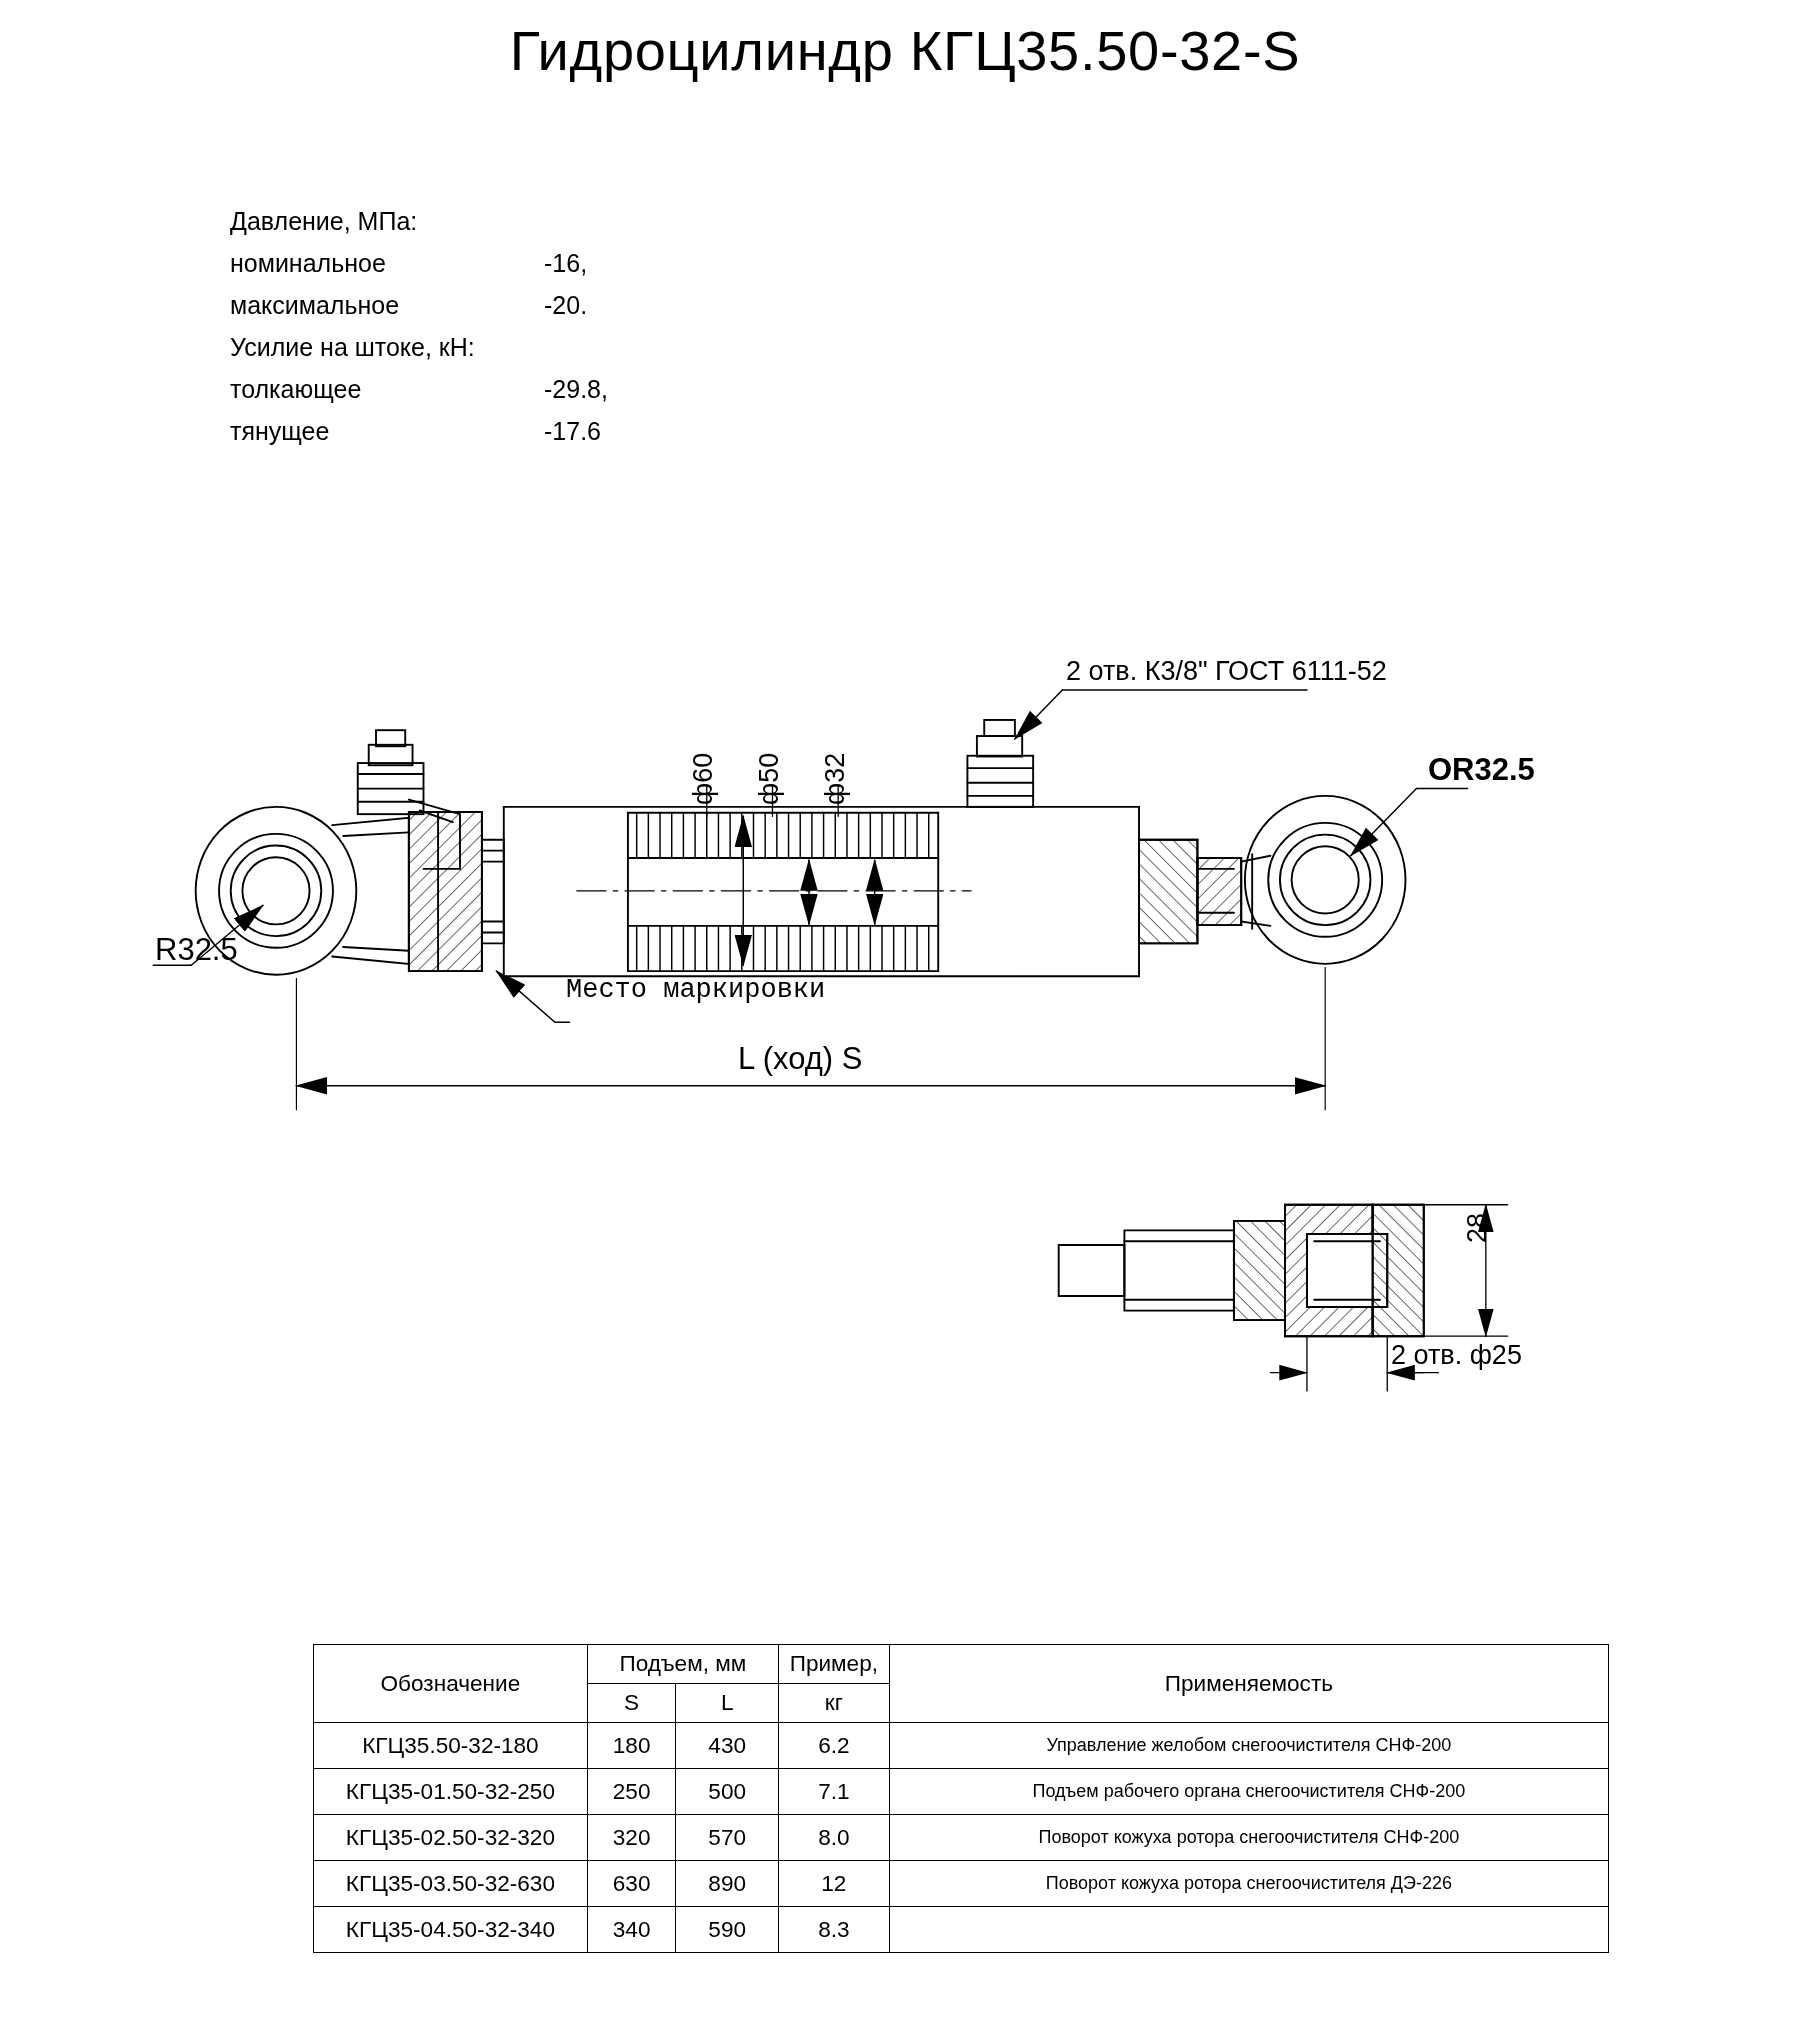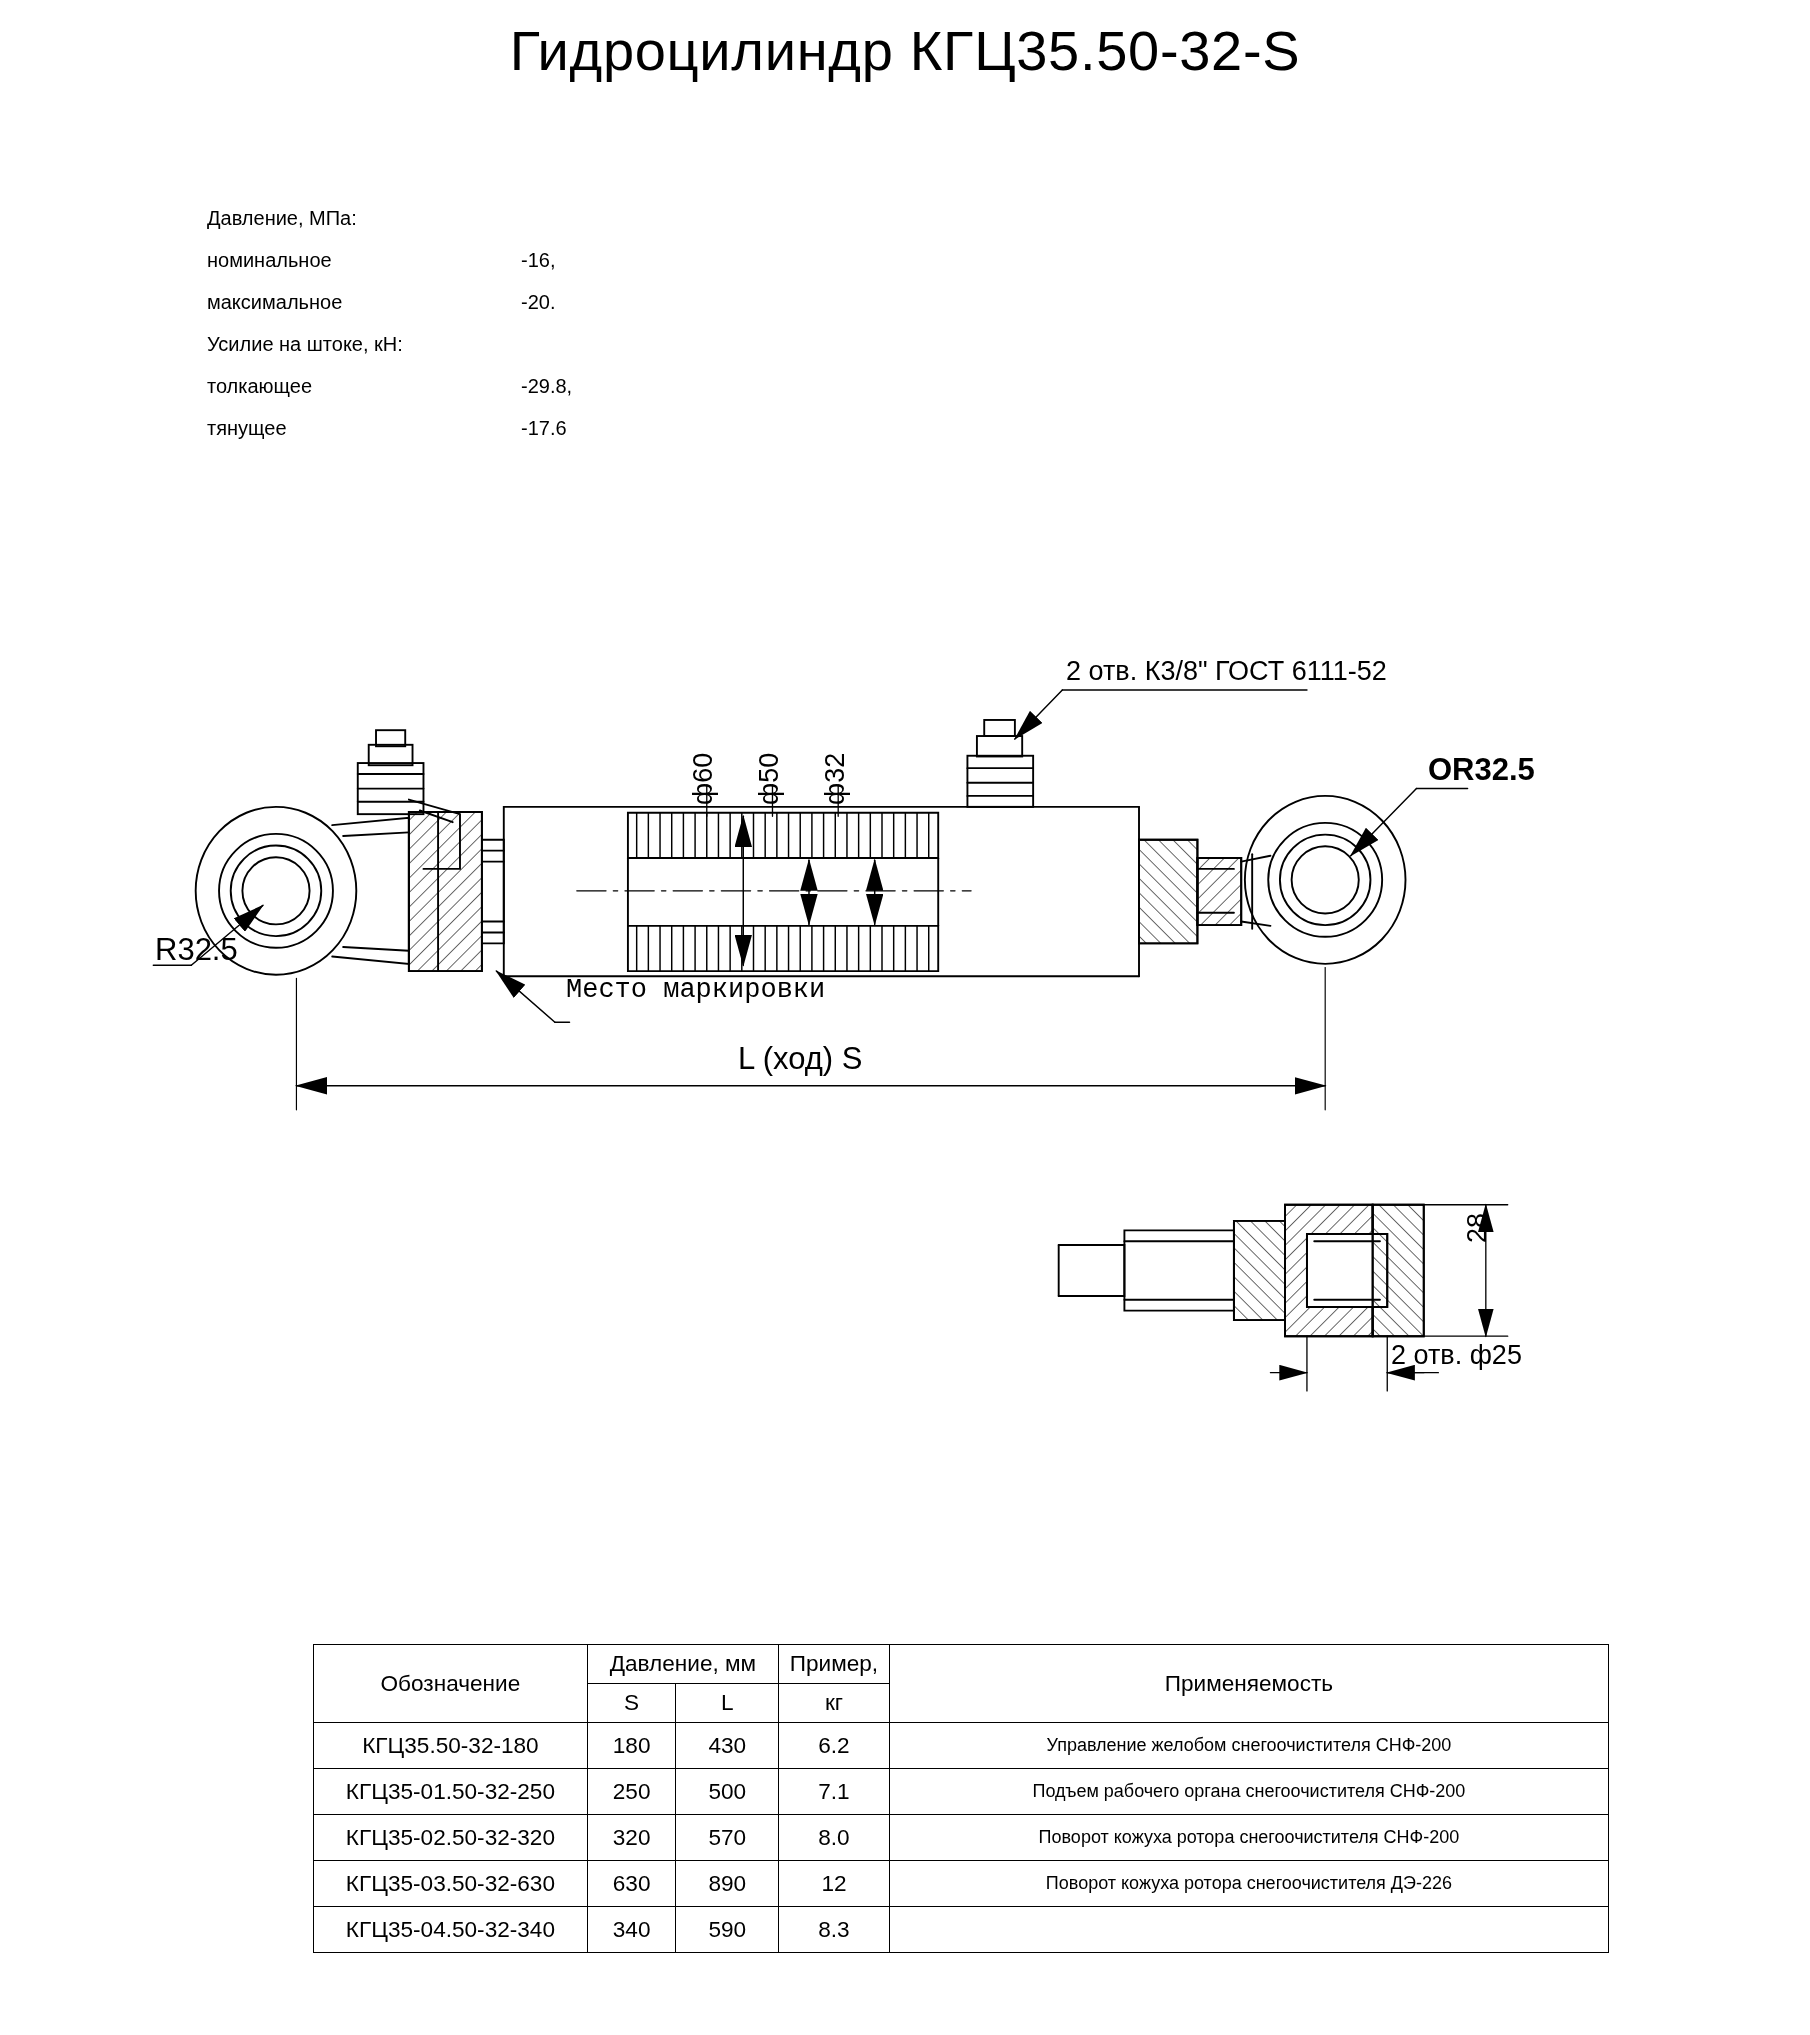--- a/index.html
+++ b/index.html
@@ -28,23 +28,23 @@
     top: 17.5px;
     width: 1810px;
     text-align: center;
     font-size: 56px;
     letter-spacing: 0.7px;
     white-space: nowrap;
   }
   
   .spec {
     position: absolute;
-    left: 207px;
+    left: 230px;
     top: 207px;
-    font-size: 20px;
+    font-size: 25px;
   }
   .spec-row {
     position: relative;
     height: 42px;
     white-space: nowrap;
   }
   .spec-row .lbl {
     position: absolute;
     left: 0;
     top: 0;
@@ -290,21 +290,21 @@
   <div class="lab" style="left:566px; top:975px;font-family:Liberation Mono, monospace;">Место маркировки</div>
   <div class="lab big" style="left:738px; top:1041px;">L (ход) S</div>
   <div class="lab vert" style="left:1493px; top:1212px;">28</div>
   <div class="lab" style="left:1391px; top:1340px;text-align:center;">2 отв. ф25</div>
 
   <div class="tbl-wrap">
     <table class="spec-table">
       <tbody>
           <tr>
         <td class="col-desig th-cell" rowspan="2">Обозначение</td>
-        <td class="th-cell" colspan="2">Давление, мм</td>
+        <td class="th-cell" colspan="2">Подъем, мм</td>
         <td class="col-m th-cell">Пример,</td>
         <td class="col-app th-cell" rowspan="2">Применяемость</td>
       </tr>
       <tr>
         <td class="col-s th-cell">S</td>
         <td class="col-l th-cell">L</td>
         <td class="col-m th-cell">кг</td>
       </tr>
 
       <tr>

